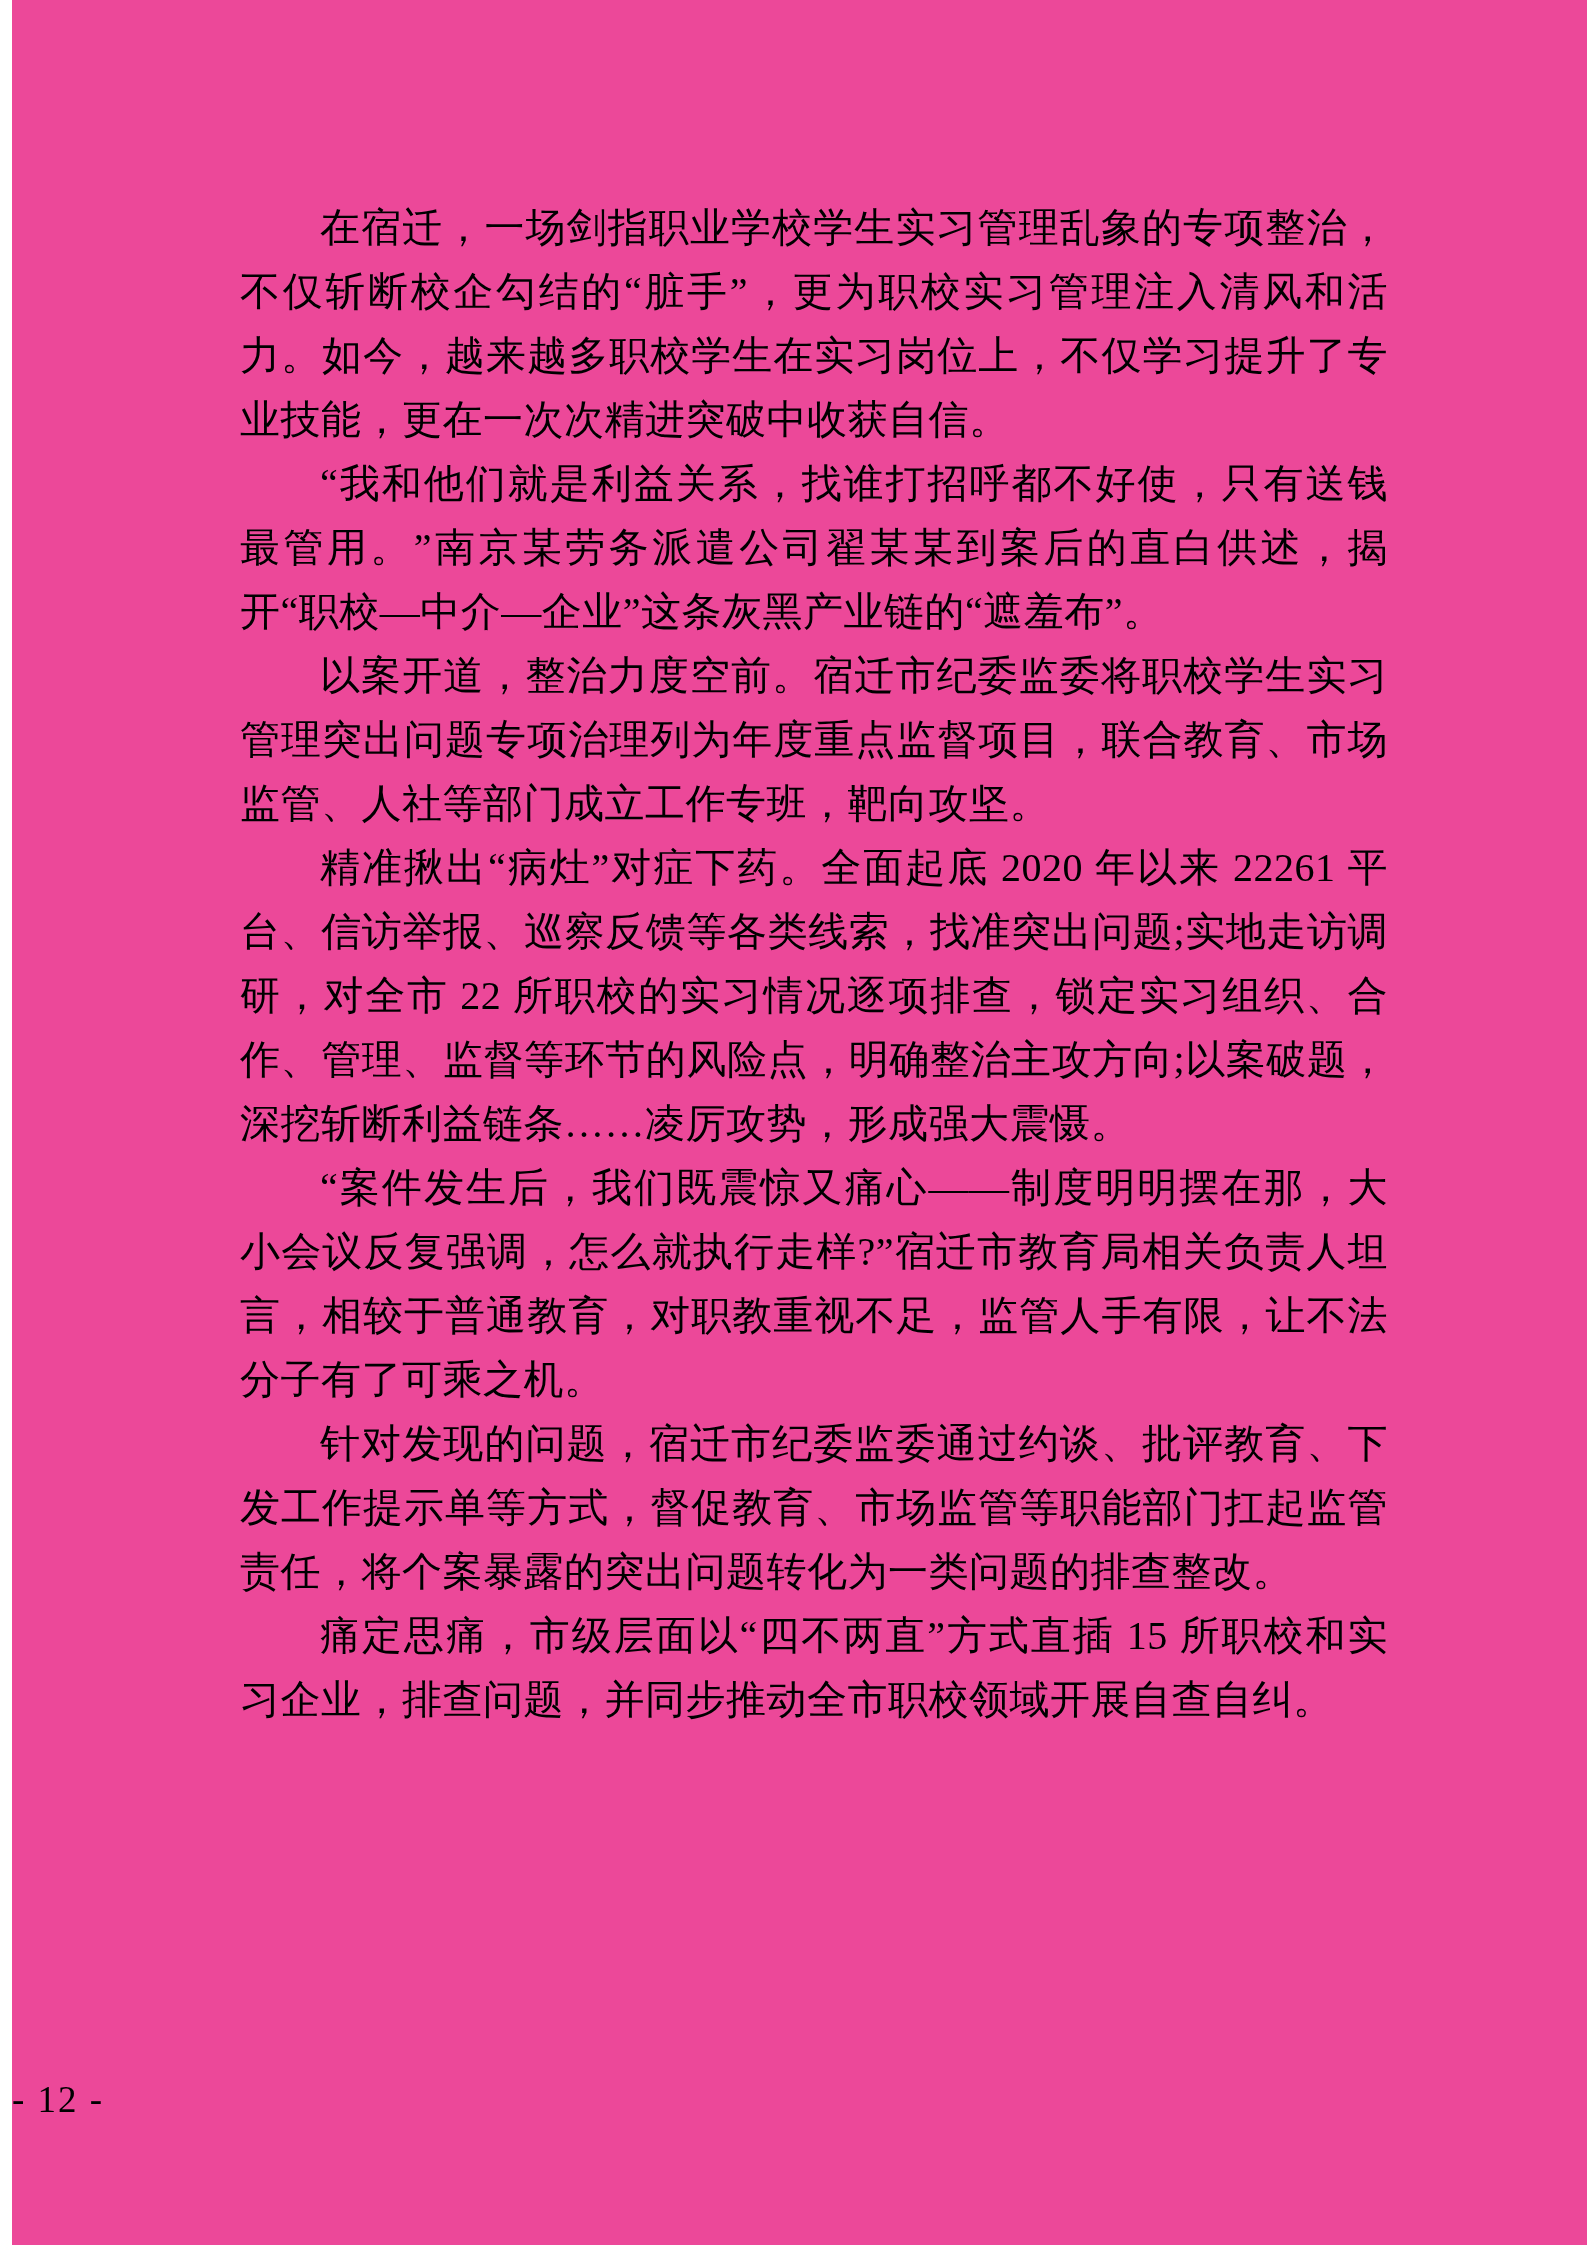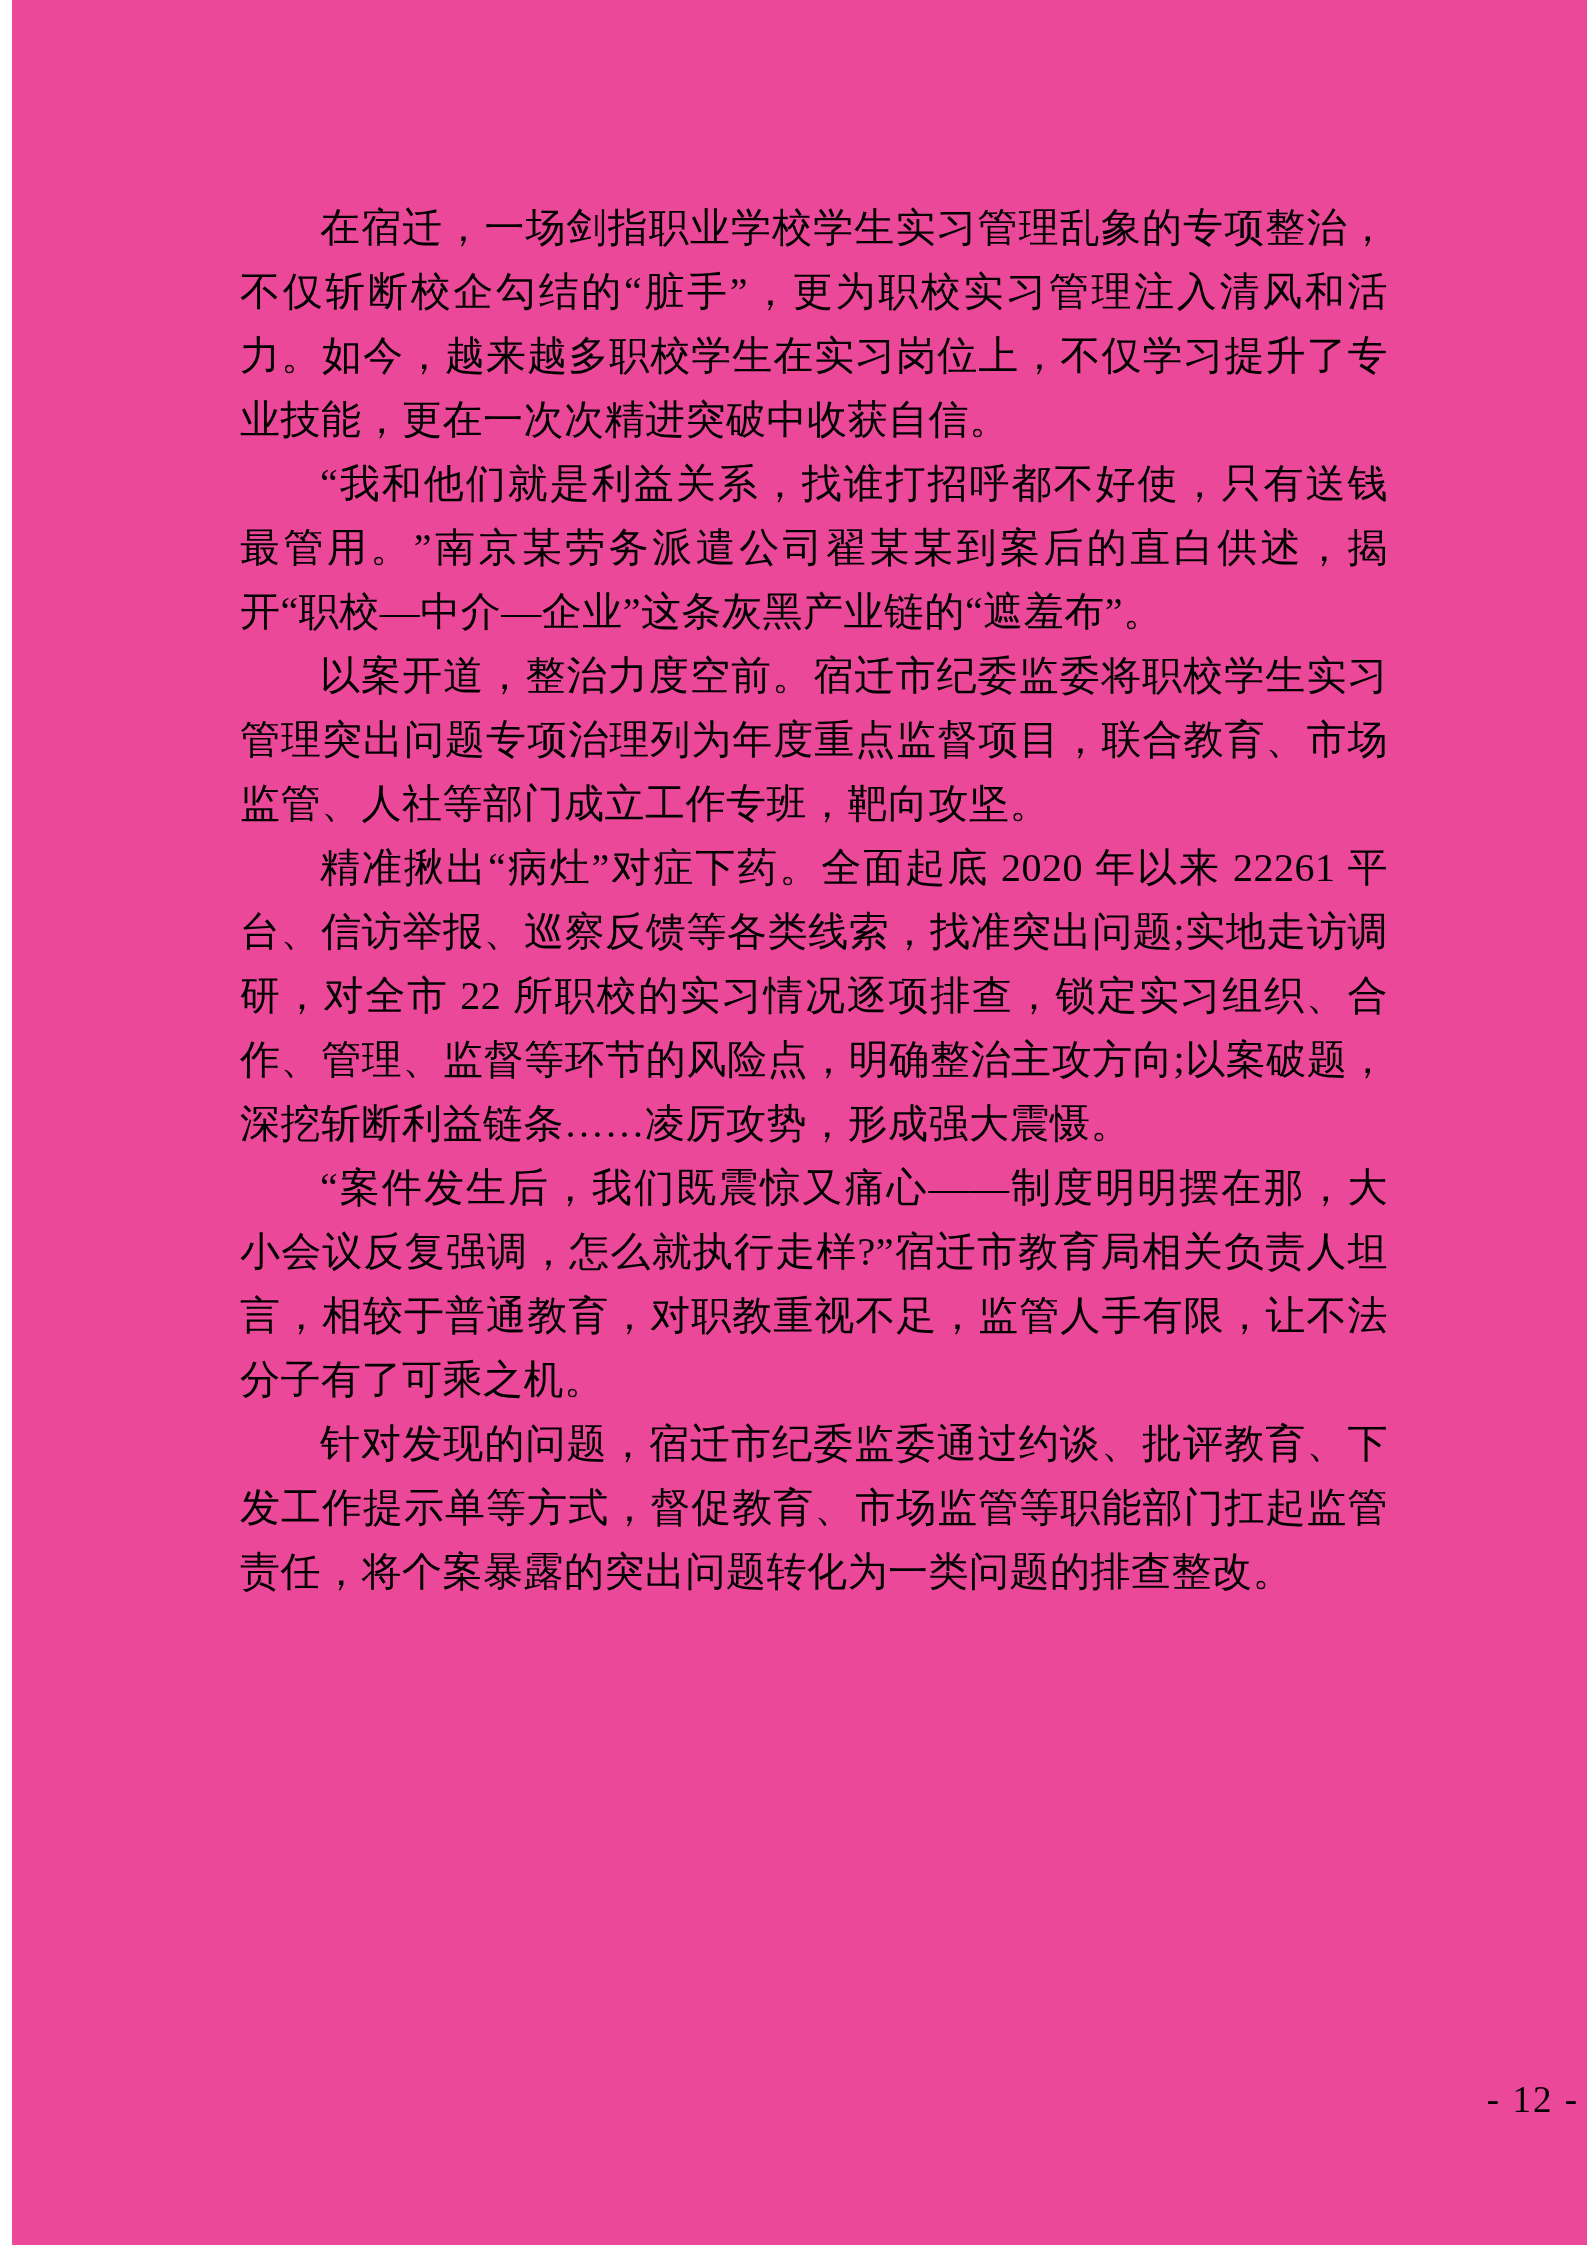--- a/index.html
+++ b/index.html
@@ -37,36 +37,37 @@
   .para {
     margin: 0;
     padding: 0;
     text-indent: 2em;
   }
   .footer {
     position: absolute;
     left: 0;
     top: 2078px;
     width: 1567px;
-    text-align: right;
+    text-align: left;
   }
   .page-num {
     font-size: 37px;
     line-height: 44px;
     letter-spacing: 2px;
   }
 </style>
 </head>
 <body>
 
 <div class="page">
   <div class="body-text">
     <p class="para">在宿迁，一场剑指职业学校学生实习管理乱象的专项整治，不仅斩断校企勾结的“脏手”，更为职校实习管理注入清风和活力。如今，越来越多职校学生在实习岗位上，不仅学习提升了专业技能，更在一次次精进突破中收获自信。</p>
     <p class="para">“我和他们就是利益关系，找谁打招呼都不好使，只有送钱最管用。”南京某劳务派遣公司翟某某到案后的直白供述，揭开“职校—中介—企业”这条灰黑产业链的“遮羞布”。</p>
     <p class="para">以案开道，整治力度空前。宿迁市纪委监委将职校学生实习管理突出问题专项治理列为年度重点监督项目，联合教育、市场监管、人社等部门成立工作专班，靶向攻坚。</p>
     <p class="para">精准揪出“病灶”对症下药。全面起底 2020 年以来 22261 平台、信访举报、巡察反馈等各类线索，找准突出问题;实地走访调研，对全市 22 所职校的实习情况逐项排查，锁定实习组织、合作、管理、监督等环节的风险点，明确整治主攻方向;以案破题，深挖斩断利益链条……凌厉攻势，形成强大震慑。</p>
     <p class="para">“案件发生后，我们既震惊又痛心——制度明明摆在那，大小会议反复强调，怎么就执行走样?”宿迁市教育局相关负责人坦言，相较于普通教育，对职教重视不足，监管人手有限，让不法分子有了可乘之机。</p>
     <p class="para">针对发现的问题，宿迁市纪委监委通过约谈、批评教育、下发工作提示单等方式，督促教育、市场监管等职能部门扛起监管责任，将个案暴露的突出问题转化为一类问题的排查整改。</p>
+    <p class="para">痛定思痛，市级层面以“四不两直”方式直插 15 所职校和实习企业，排查问题，并同步推动全市职校领域开展自查自纠。</p>
   </div>
   <div class="footer">
     <span class="page-num">- 12 -</span>
   </div>
 </div>
 
 </body></html>

